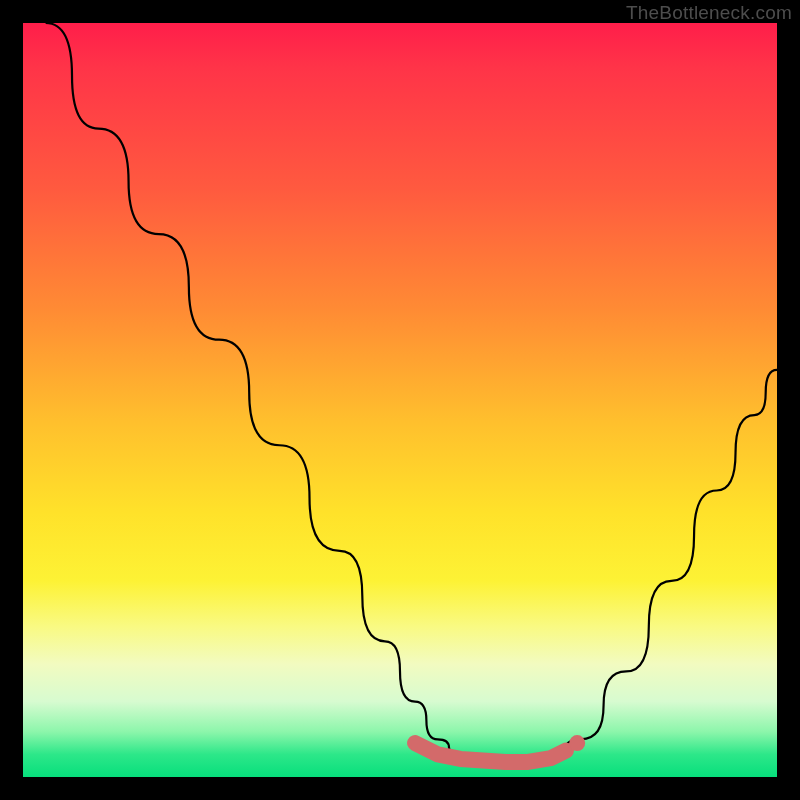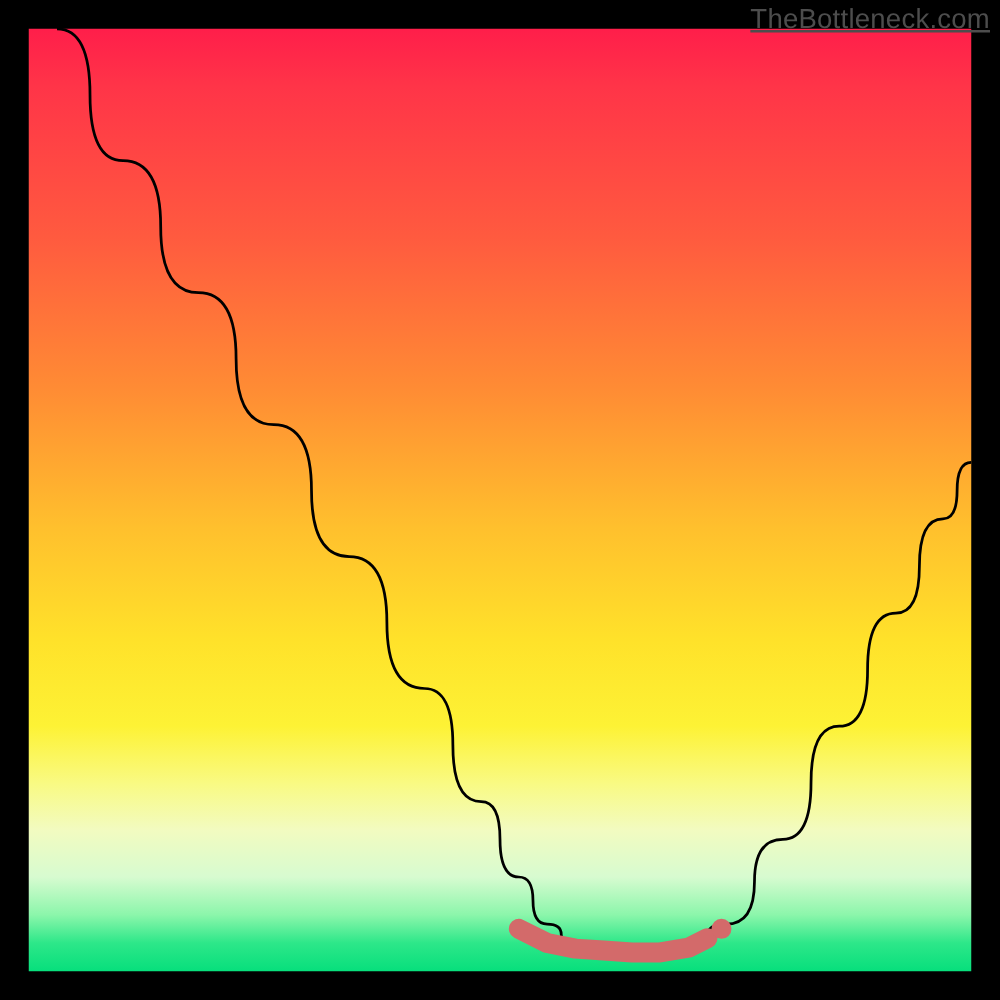--- a/index.html
+++ b/index.html
@@ -38,25 +38,24 @@
       #8cf6ab 94%,
       #2de789 97%,
       #07df7c 100%
     );
   }
   .watermark {
     position: absolute;
     top: 2px;
     right: 8px;
     color: #4d4d4d;
-    font-size: 22px;
+    font-size: 19px;
     font-weight: 500;
     letter-spacing: 0.2px;
     user-select: none;
-    text-decoration: underline;
   }
   svg.curve {
     position: absolute;
     left: 0;
     top: 0;
     width: 754px;
     height: 754px;
     overflow: visible;
   }
 </style>

